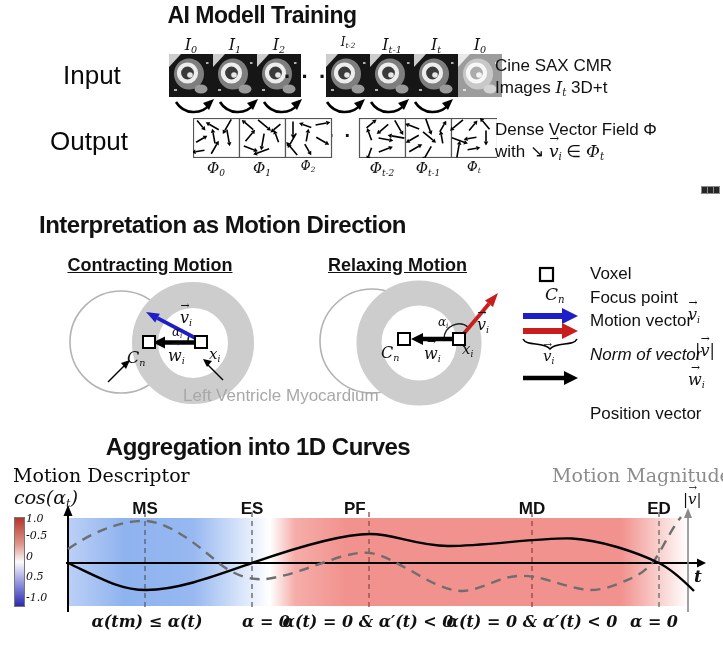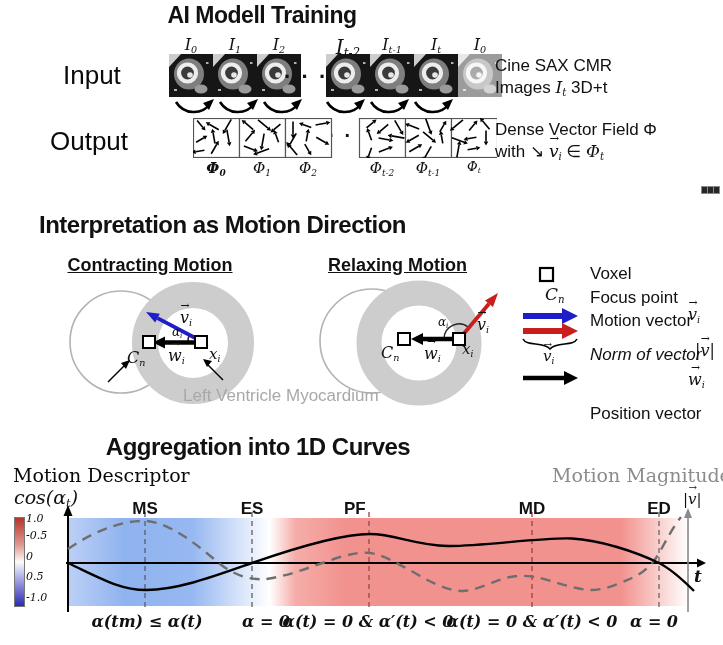--- a/index.html
+++ b/index.html
@@ -39,21 +39,21 @@
 
   <div class="abs ttl ctr" style="left:112px;top:2px;width:300px;font-size:23px">AI Modell Training</div>
 
   <div class="abs biglbl" style="left:63px;top:60px">Input</div>
   <div class="abs biglbl" style="left:50px;top:126px">Output</div>
 
   <div id="frameLabels">
       <div class="abs" style="left: 169px; top: 35px; width: 44px; text-align: center; font-size: 16px;"><span class="math">I<span class="sub">0</span></span></div>
       <div class="abs" style="left: 213px; top: 35px; width: 44px; text-align: center; font-size: 16px;"><span class="math">I<span class="sub">1</span></span></div>
       <div class="abs" style="left: 257px; top: 35px; width: 44px; text-align: center; font-size: 16px;"><span class="math">I<span class="sub">2</span></span></div>
-      <div class="abs" style="left: 326px; top: 35px; width: 44px; text-align: center; font-size: 20px;"><span class="math">I<span class="sub">t-2</span></span></div>
+      <div class="abs" style="left: 326px; top: 35px; width: 44px; text-align: center; font-size: 12px;"><span class="math">I<span class="sub">t-2</span></span></div>
       <div class="abs" style="left: 370px; top: 35px; width: 44px; text-align: center; font-size: 16px;"><span class="math">I<span class="sub">t-1</span></span></div>
       <div class="abs" style="left: 414px; top: 35px; width: 44px; text-align: center; font-size: 16px;"><span class="math">I<span class="sub">t</span></span></div>
       <div class="abs" style="left: 458px; top: 35px; width: 44px; text-align: center; font-size: 16px;"><span class="math">I<span class="sub">0</span></span></div>
     </div>
   <div id="frames">
       <div class="tile abs" style="left: 169px; top: 54px;"><svg viewBox="0 0 44 43" width="44" height="43">
           <rect width="44" height="43" fill="#161616"></rect>
           <path d="M0,0 L12,0 L0,13 Z" fill="#cdcdcd"></path>
           <ellipse cx="20" cy="20" rx="15" ry="15.5" fill="#7e7e7e"></ellipse>
           <circle cx="18.5" cy="19" r="8.5" fill="#3a3a3a" stroke="#ededed" stroke-width="4.2"></circle>
@@ -240,23 +240,23 @@
       <line x1="283.4316348885549" y1="19.218583200498813" x2="274.5683651114451" y2="20.781416799501187" stroke="#000" stroke-width="1.6"></line>
       <polygon points="270.62913409939625,21.476009510168907 274.16897430281114,18.516358967573108 274.967755920079,23.046474631429266" fill="#000"></polygon>
       <line x1="293" y1="12.5" x2="293" y2="23.5" stroke="#000" stroke-width="1.6"></line>
       <polygon points="293,27.5 290.7,23.5 295.3,23.5" fill="#000"></polygon>
       <line x1="263.87128684516495" y1="39.40125039457935" x2="266.12871315483505" y2="26.598749605420647" stroke="#000" stroke-width="1.6"></line>
       <polygon points="266.8233058655028,22.659518593371814 268.3937709867631,26.998140414054586 263.863655322907,26.199358796786708" fill="#000"></polygon>
       <line x1="274.5683651114451" y1="31.78141679950119" x2="283.4316348885549" y2="30.21858320049881" stroke="#000" stroke-width="1.6"></line>
       <polygon points="287.37086590060375,29.523990489831085 283.83102569718886,32.48364103242689 283.032244079921,27.95352536857073" fill="#000"></polygon>
     </svg>
   <div id="fieldLabels">
-      <div class="abs" style="left: 193px; top: 159px; width: 46px; text-align: center; font-size: 15px; font-weight: bold;"><span class="math">Φ<span class="sub">0</span></span></div>
+      <div class="abs" style="left: 193px; top: 159px; width: 46px; text-align: center; font-size: 15px;"><span class="math">Φ<span class="sub">0</span></span></div>
       <div class="abs" style="left: 239px; top: 159px; width: 46px; text-align: center; font-size: 15px;"><span class="math">Φ<span class="sub">1</span></span></div>
-      <div class="abs" style="left: 285px; top: 159px; width: 46px; text-align: center; font-size: 15px;"><span class="math">Φ<span class="sub">2</span></span></div>
+      <div class="abs" style="left: 285px; top: 159px; width: 46px; text-align: center; font-size: 12px;"><span class="math">Φ<span class="sub">2</span></span></div>
       <div class="abs" style="left: 359px; top: 159px; width: 46px; text-align: center; font-size: 15px;"><span class="math">Φ<span class="sub">t-2</span></span></div>
       <div class="abs" style="left: 405px; top: 159px; width: 46px; text-align: center; font-size: 15px;"><span class="math">Φ<span class="sub">t-1</span></span></div>
       <div class="abs" style="left: 451px; top: 159px; width: 46px; text-align: center; font-size: 13px;"><span class="math">Φ<span class="sub">t</span></span></div>
     </div>
 
   <div class="abs cap" style="left:495px;top:56px">Cine SAX CMR</div>
   <div class="abs cap" style="left:495px;top:77px" id="capIn2"><span>Images </span><span class="math">I<span class="sub">t</span></span><span> 3D+t</span></div>
   <div class="abs cap" style="left:495px;top:120px">Dense Vector Field Φ</div>
   <div class="abs cap" style="left:495px;top:141px" id="capOut2"><span>with </span><span>↘ </span><span class="math"><span class="vecwrap"><span class="vecarrow">→</span><span>v</span></span><span class="sub">i</span></span><span> ∈ </span><span class="math">Φ<span class="sub">t</span></span></div>
 

